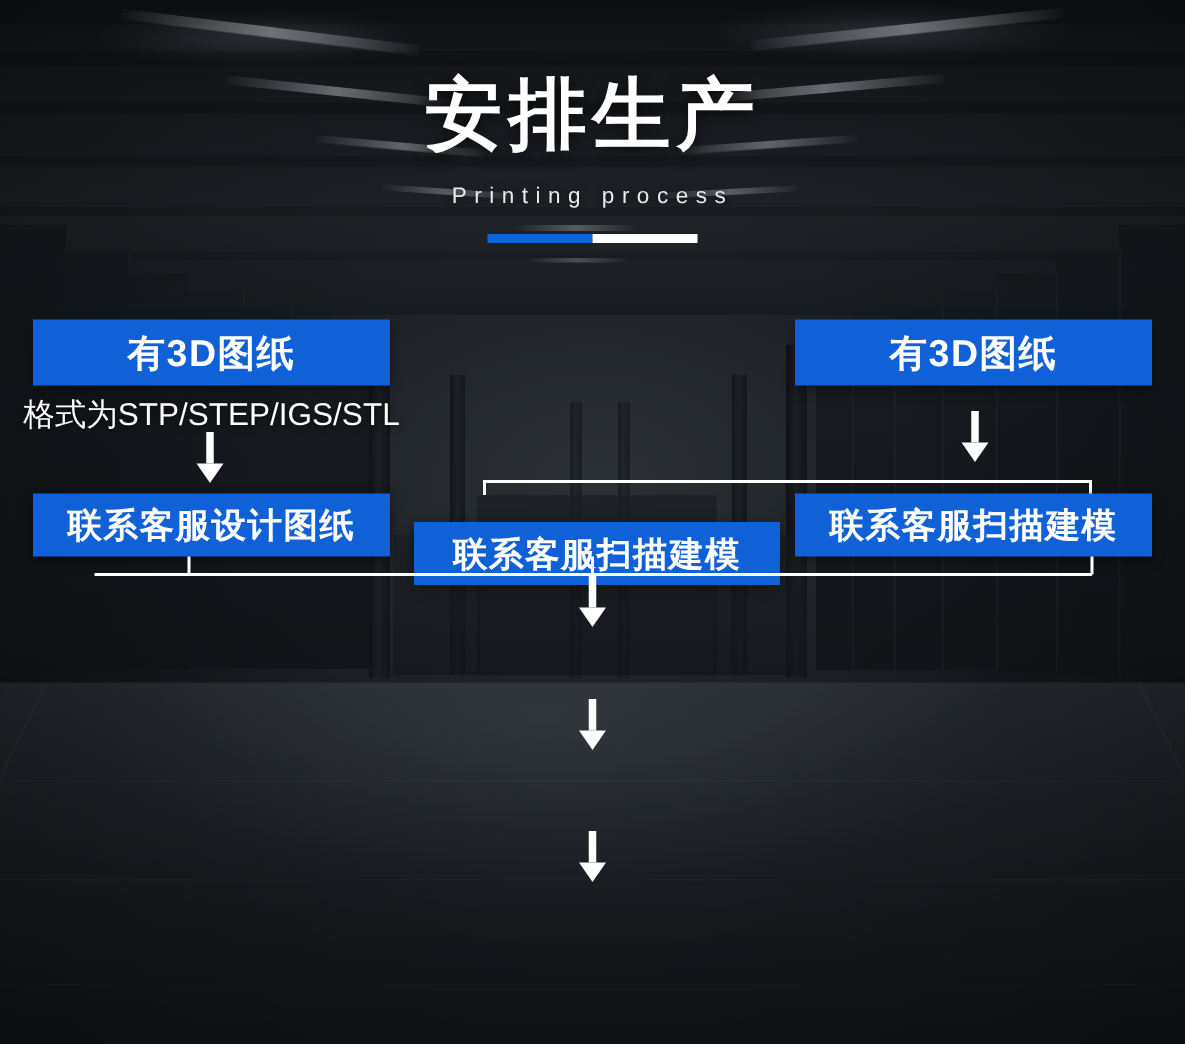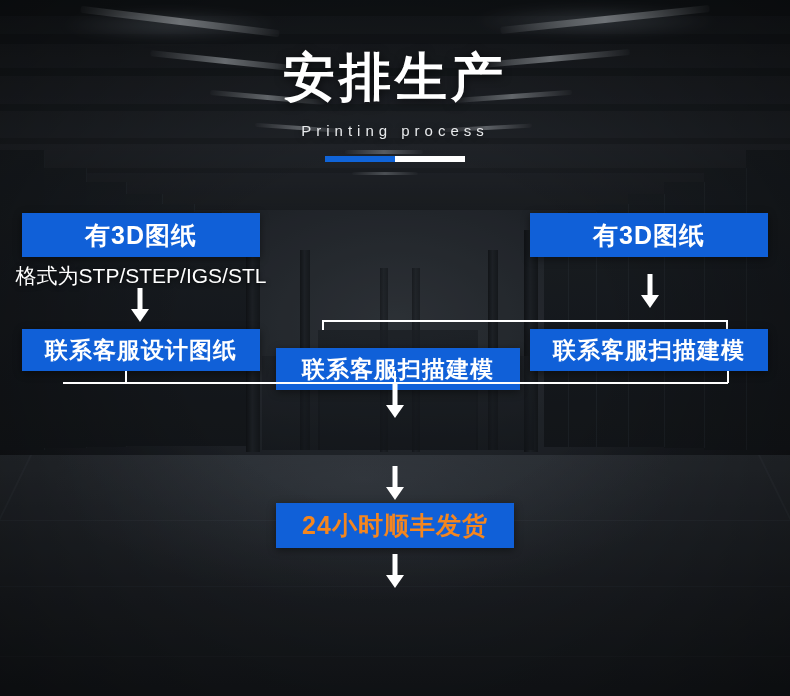--- a/index.html
+++ b/index.html
@@ -241,23 +241,20 @@
     <div class="shaft" style="height:21px;"></div>
     <div class="head"></div>
   </div>
 
 
   <div class="arrow" style="left:381px;top:466px;width:28px;height:34px;">
     <div class="shaft" style="height:21px;"></div>
     <div class="head"></div>
   </div>
 
-  <div class="box lg" style="left:276px;top:503px;width:238px;height:45px;">
-    <span class="txt orange">24小时顺丰发货</span>
-  </div>
 
   <div class="arrow" style="left:381px;top:554px;width:28px;height:34px;">
     <div class="shaft" style="height:21px;"></div>
     <div class="head"></div>
   </div>
 
 
 </div>
 
 </body></html>

